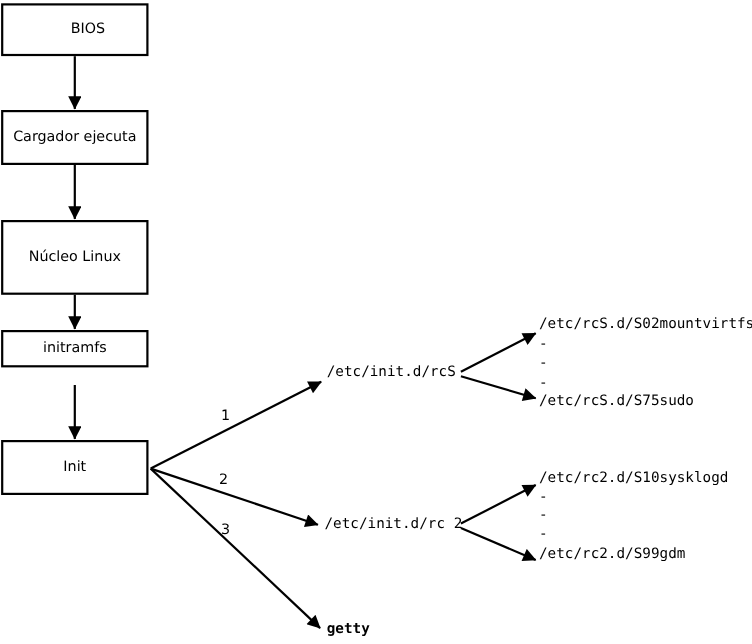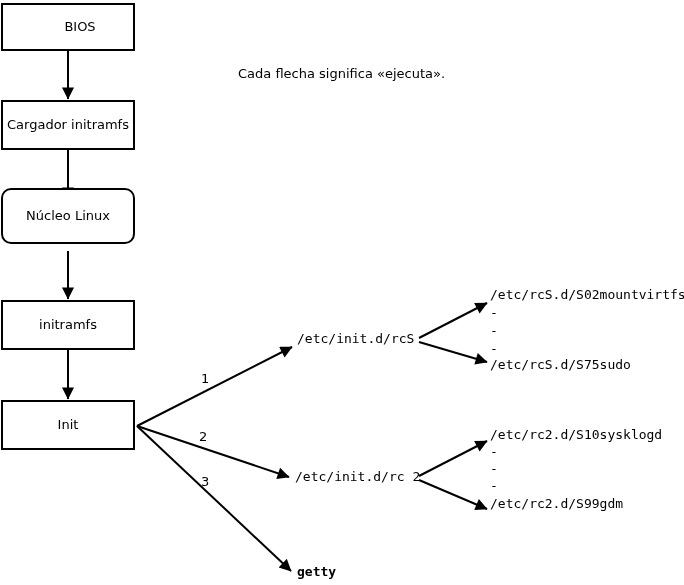--- a/index.html
+++ b/index.html
@@ -66,32 +66,31 @@
     <line x1="137" y1="426" x2="289" y2="477" marker-end="url(#ah)"></line>
     <line x1="137" y1="426" x2="291" y2="571" marker-end="url(#ah)"></line>
 
     <line x1="419" y1="338" x2="487" y2="303" marker-end="url(#ah)"></line>
     <line x1="419" y1="342" x2="487" y2="362" marker-end="url(#ah)"></line>
 
     <line x1="419" y1="476" x2="487" y2="441" marker-end="url(#ah)"></line>
     <line x1="419" y1="480" x2="487" y2="509" marker-end="url(#ah)"></line>
   </svg>
 
-  <div class="sans" style="left:238px; top:66px;">Cada flecha significa «ejecuta».</div>
 
   <div class="box" style="top:3px;   height:48px;padding-left:24px;">
     <span>BIOS</span>
   </div>
   <div class="box" style="top:100px; height:50px;">
-    <span>Cargador initramfs</span>
+    <span>Cargador ejecuta</span>
   </div>
-  <div class="box" style="top:188px; height:56px;border-radius:10px;">
+  <div class="box" style="top:200px; height:68px;">
     <span>Núcleo Linux</span>
   </div>
-  <div class="box" style="top:300px; height:50px;">
+  <div class="box" style="top:300px; height:34px;">
     <span>initramfs</span>
   </div>
   <div class="box" style="top:400px; height:50px;">
     <span>Init</span>
   </div>
 
   <div class="sans" style="left:201px; top:371px;">1</div>
   <div class="sans" style="left:199px; top:429px;">2</div>
   <div class="sans" style="left:201px; top:474px;">3</div>
 

